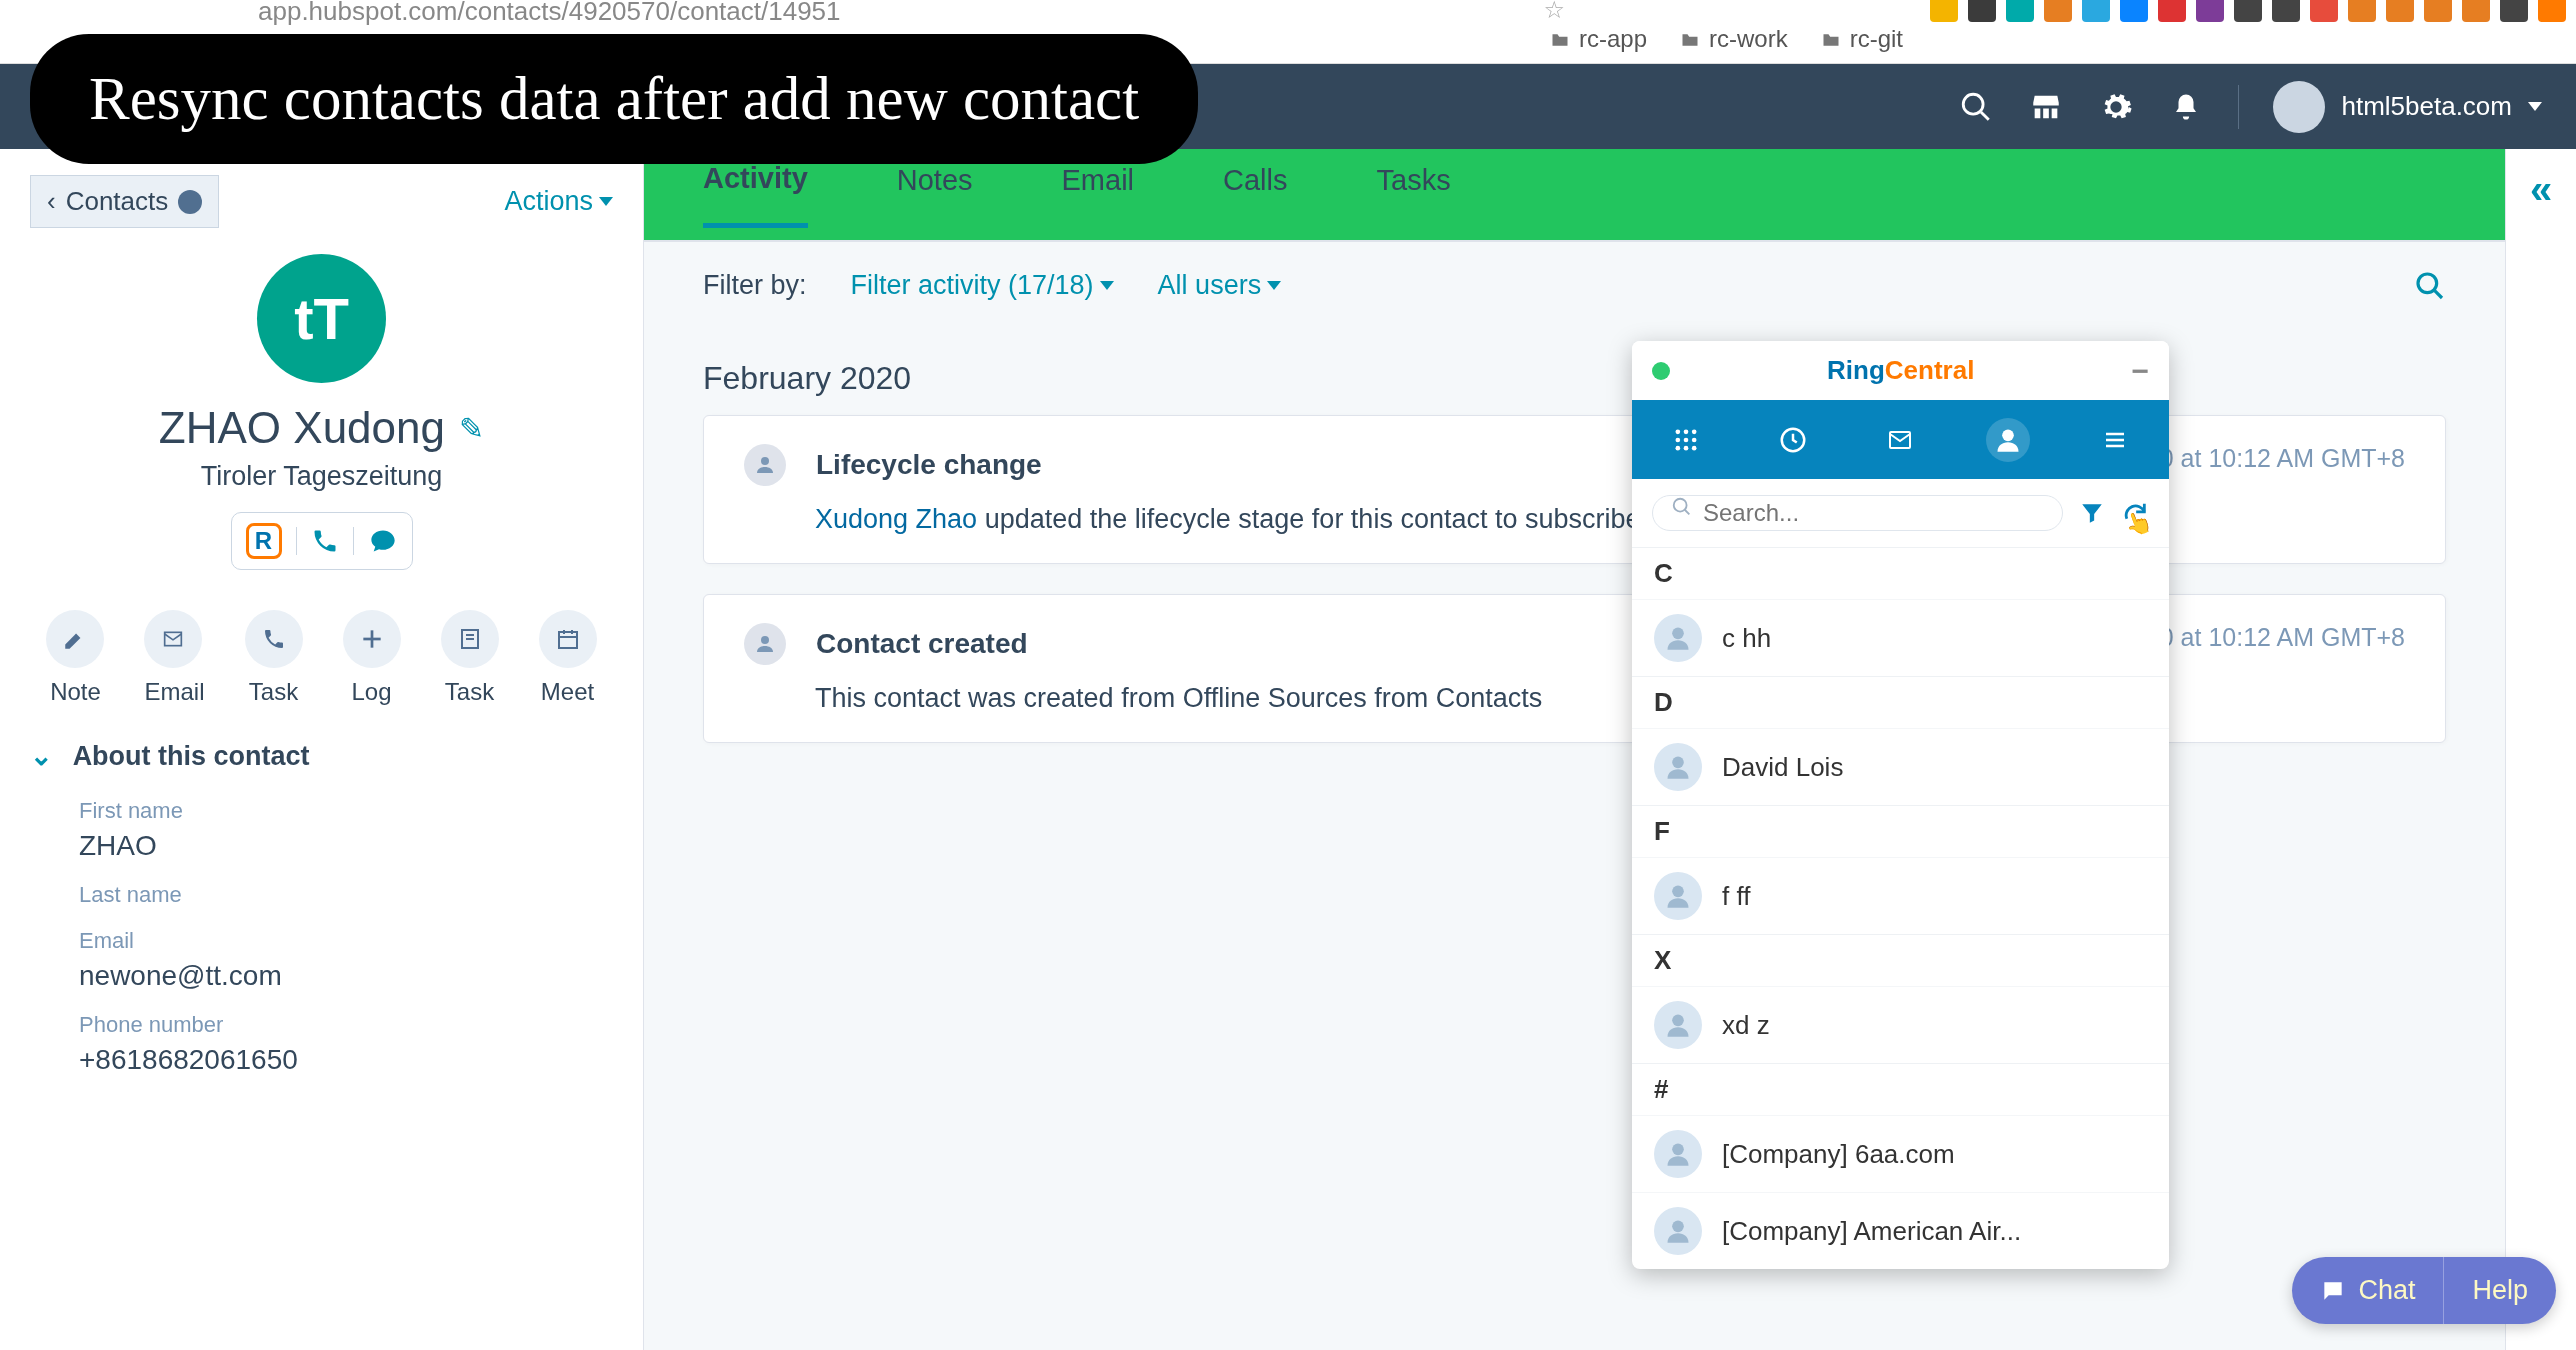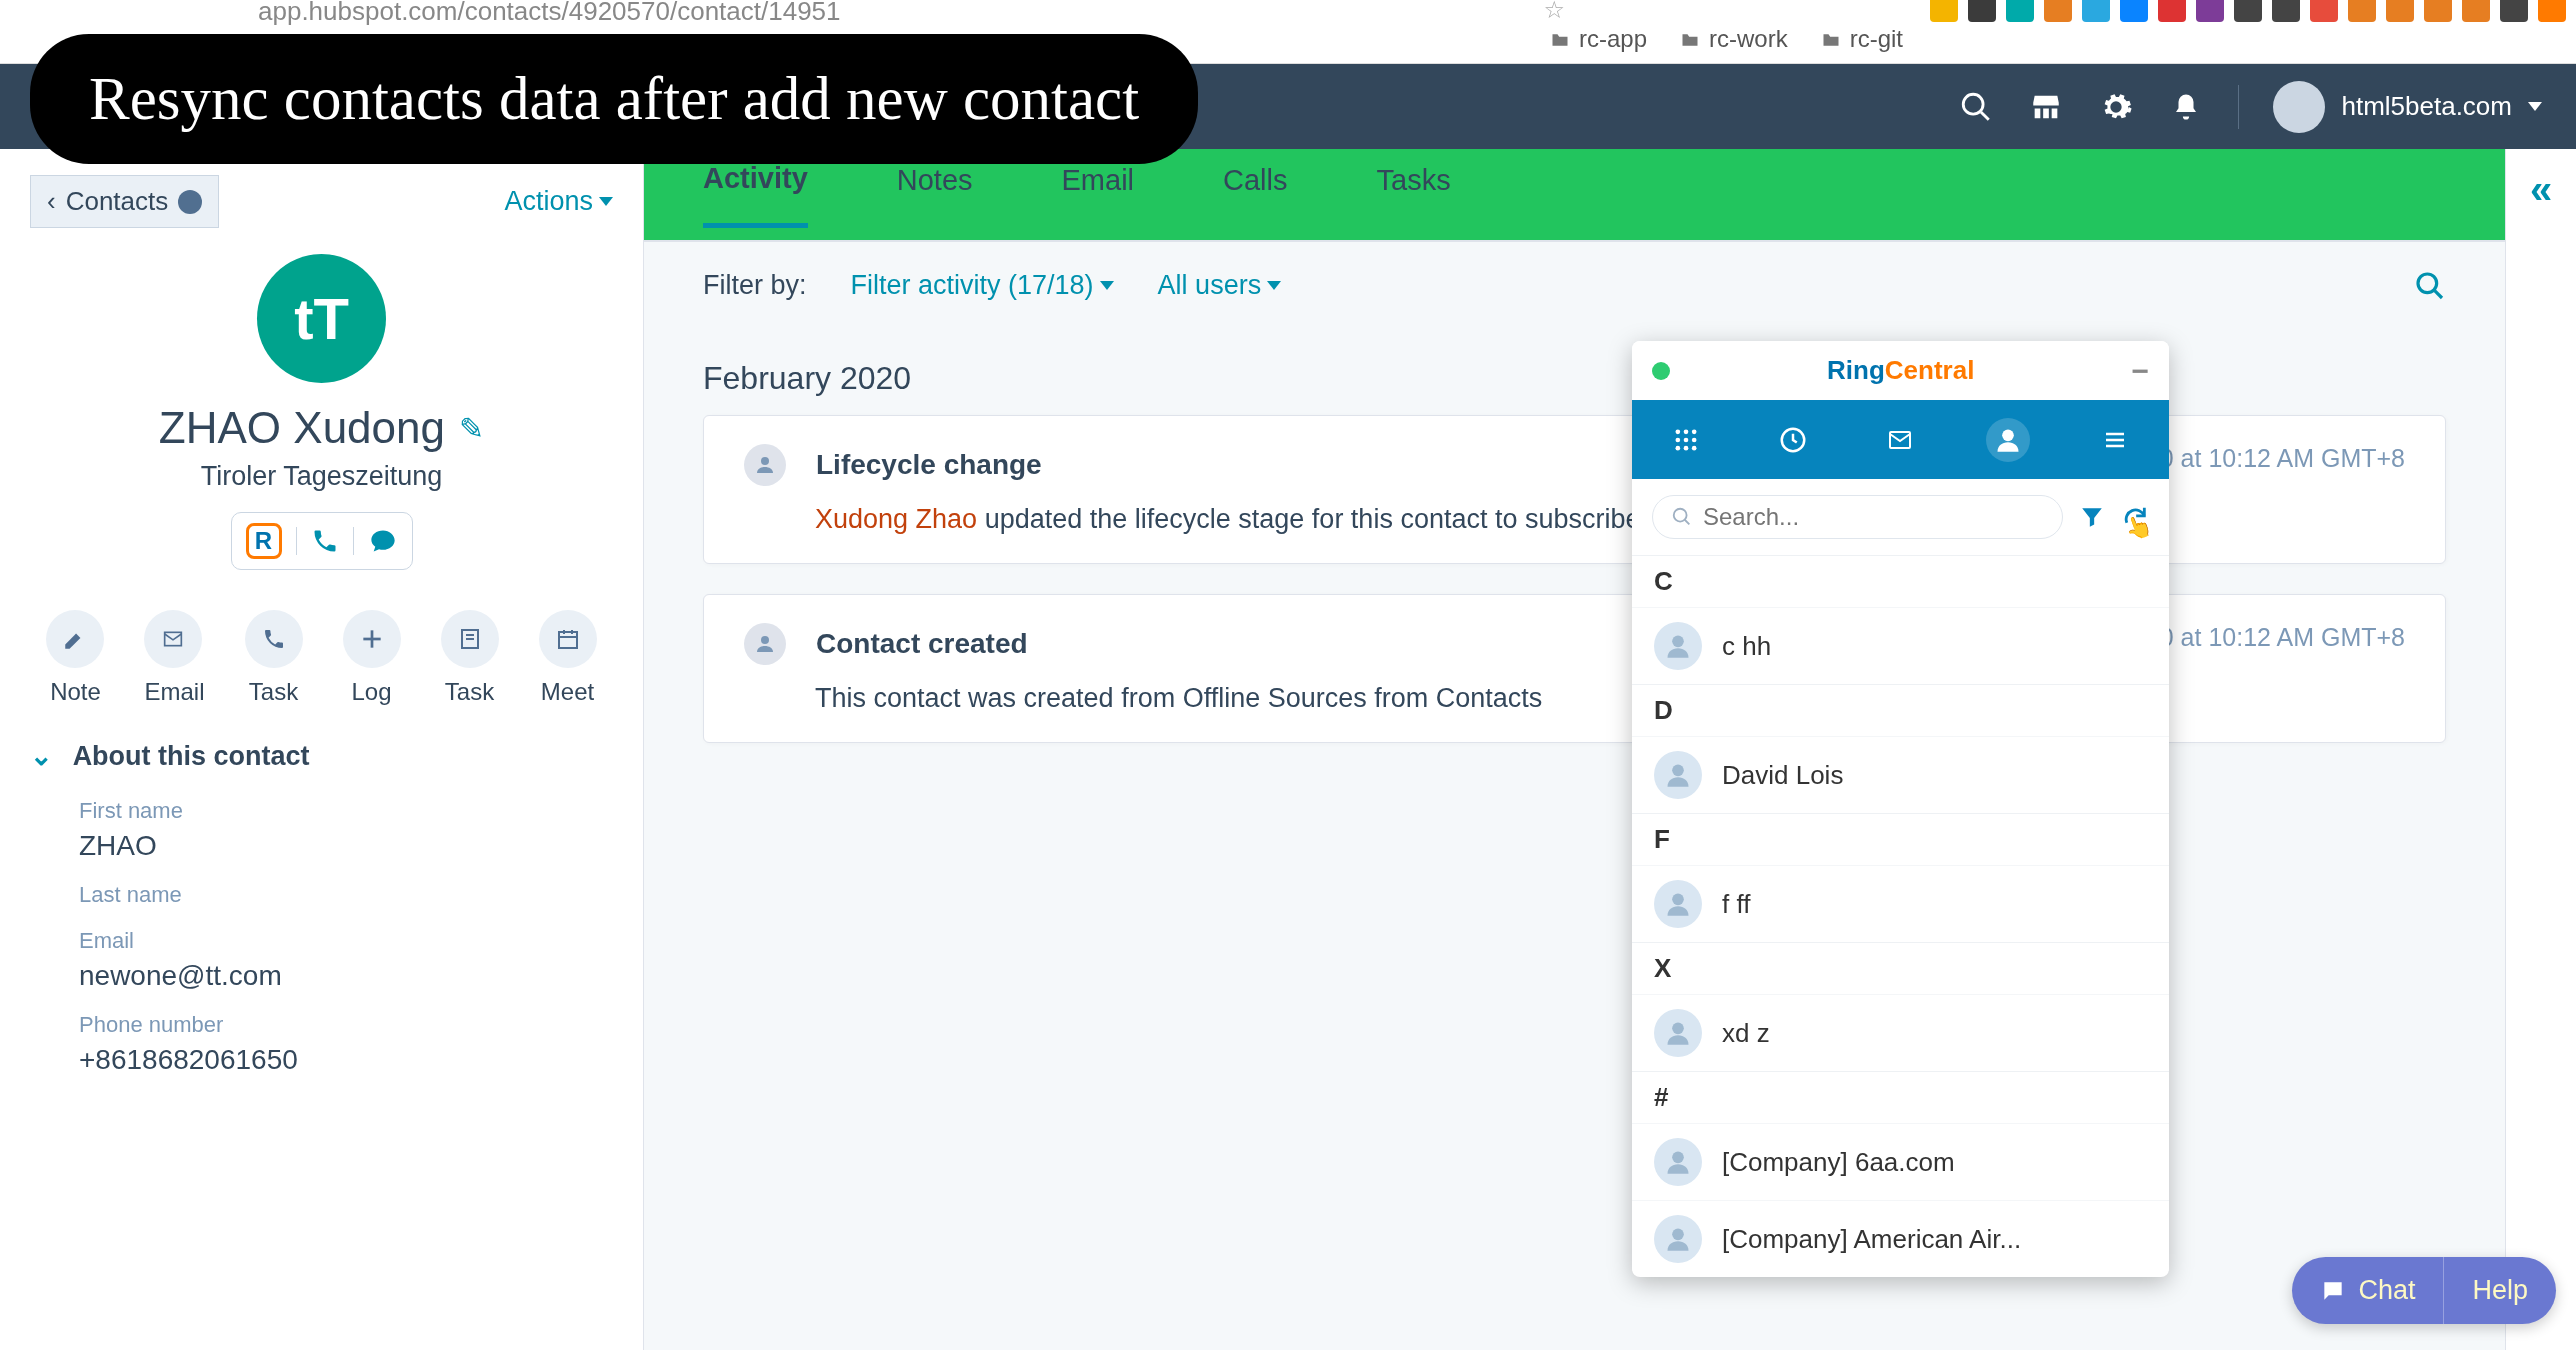--- a/index.html
+++ b/index.html
@@ -79,34 +79,34 @@
   .filterbar .spacer{flex:1;}
   .filterbar .search{ color:#0091ae; cursor:pointer;}
 
   .month-hdr{ padding: 30px 59px 18px; color:#33475b; font-size:32px;}
   .card{ background:#fff; border:1px solid #dfe3eb; border-radius:6px; margin:0 59px 30px; padding:28px 40px; position:relative; box-shadow:1px 1px 4px rgba(0,0,0,0.03);}
   .card .row1{ display:flex; align-items:center; gap:30px;}
   .card .dot{ width:42px;height:42px;border-radius:50%;background:#dfe3eb;display:flex;align-items:center;justify-content:center;color:#7c98b6;}
   .card .title{ font-weight:bold; font-size:28px; color:#33475b;}
   .card .ts{ position:absolute; right:40px; top:28px; color:#7c98b6; font-size:25px;}
   .card .body{ margin-left:71px; margin-top:18px; color:#33475b; font-size:27px;}
-  .card .body .link{ color:#c2410c;}
+  .card .body .link{ color:#0369a1;}
 
   
   .rc-widget{ position:absolute; left:1632px; top:341px; width:537px; background:#fff; border-radius:8px; box-shadow:0 6px 24px rgba(0,0,0,0.25); z-index:400; overflow:hidden;}
   .rc-top{ height:59px; background:#fff; display:flex; align-items:center; padding:0 20px;}
   .rc-top .pres{ width:18px;height:18px;border-radius:50%;background:#2ecc71; }
   .rc-top .brand{ flex:1; text-align:center; font-weight:bold; font-size:26px;}
   .rc-top .brand .ring{color:#0073ae;} .rc-top .brand .central{color:#ff7a00;}
   .rc-top .min{ color:#888; font-size:30px; cursor:pointer; font-weight:bold;}
   .rc-nav{ height:79px; background:#0684bd; display:flex; align-items:center; justify-content:space-around;}
   .rc-nav .ni{ color:#fff; width:44px;height:44px; display:flex;align-items:center;justify-content:center; cursor:pointer; border-radius:50%;}
   .rc-nav .ni.active{ background:rgba(255,255,255,0.18);}
   .rc-search-row{ display:flex; align-items:center; gap:16px; padding:16px 20px; background:#fff;}
-  .rc-search{ flex:1; height:44px; border:1px solid #e0e6ed; border-radius:25px; display:flex; align-items:center; padding:0 18px; color:#9fb0c2;}
+  .rc-search{ flex:1; height:36px; border:1px solid #e0e6ed; border-radius:25px; display:flex; padding:0 18px; color:#9fb0c2;}
   .rc-search input{ border:none; outline:none; font-size:24px; color:#555; flex:1; margin-left:10px;}
   .rc-search-row .filter{ color:#0684bd; cursor:pointer;}
   .rc-search-row .refresh{ color:#0684bd; cursor:pointer; position:relative;}
   .cursor-hand{ position:absolute; left:4px; top:12px; font-size:22px; transform:rotate(-20deg);}
   .rc-section{ padding:10px 22px; font-weight:bold; color:#333; font-size:26px; border-top:1px solid #eef1f4;}
   .rc-item{ display:flex; align-items:center; gap:20px; padding:14px 22px; border-top:1px solid #f4f6f8; cursor:pointer;}
   .rc-item .av{ width:48px;height:48px;border-radius:50%;background:#d9e6f2;display:flex;align-items:center;justify-content:center;}
   .rc-item .av svg{color:#9fb9d0;}
   .rc-item .nm{ font-size:26px; color:#333;}
 

